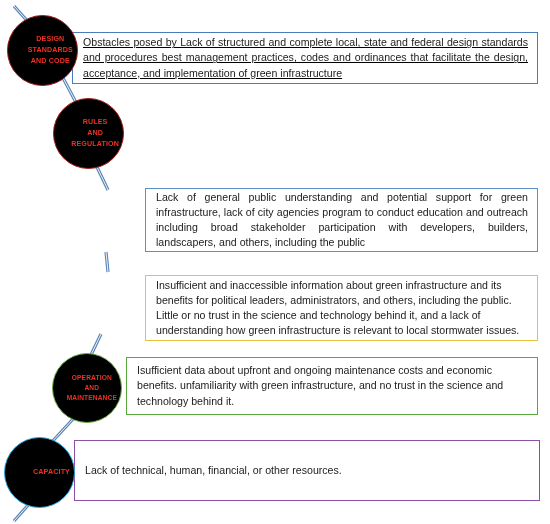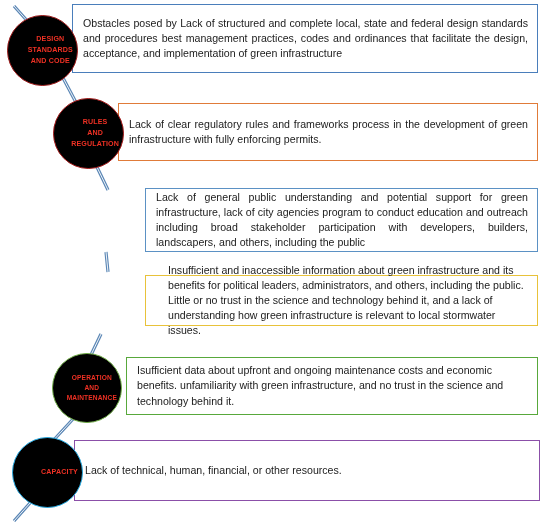--- a/index.html
+++ b/index.html
@@ -96,55 +96,52 @@
       <line x1="14" y1="6" x2="30" y2="24"></line>
       <line x1="62" y1="76" x2="80" y2="110"></line>
       <line x1="96" y1="165" x2="108" y2="190"></line>
       <line x1="106" y1="252" x2="108" y2="272"></line>
       <line x1="101" y1="334" x2="90" y2="357"></line>
       <line x1="74" y1="418" x2="50" y2="444"></line>
       <line x1="30" y1="503" x2="14" y2="521"></line>
     </g>
   </svg>
 
-  <div class="text-box" style="left:72px; top:4px; width:466px; height:69px; border-color:#4a7ebb;">
+  <div class="text-box" style="left:72px; top:32px; width:466px; height:52px; border-color:#4a7ebb;text-decoration:underline;">
     <div class="body">Obstacles posed by Lack of structured and complete local, state and federal design standards and procedures best management practices, codes and ordinances that facilitate the design, acceptance, and implementation of green infrastructure</div>
   </div>
   <div class="node-circle" style="left:7px; top:15px; width:71px; height:71px; border-color:#9e1b1b;">
     <div class="node-label">DESIGN
 STANDARDS
 AND CODE</div>
   </div>
 
-  <div class="text-box" style="left:118px; top:103px; width:420px; height:58px; border-color:#e07b39;">
-    <div class="body">Lack of clear regulatory rules and frameworks process in  the development of green infrastructure with fully enforcing permits.</div>
-  </div>
   <div class="node-circle" style="left:53px; top:98px; width:71px; height:71px; border-color:#a51c1c;">
     <div class="node-label">RULES
 AND
 REGULATION</div>
   </div>
 
   <div class="text-box" style="left:145px; top:188px; width:393px; height:64px; border-color:#5b91c4;">
     <div class="body">Lack of general public understanding and potential support for green infrastructure, lack of city agencies program to conduct education and outreach including broad stakeholder participation with developers, builders, landscapers, and others, including the public</div>
   </div>
 
-  <div class="text-box nojustify" style="left:145px; top:275px; width:393px; height:51px; border-color:#e8c23a;padding-left:12px;">
+  <div class="text-box nojustify" style="left:145px; top:275px; width:393px; height:66px; border-color:#e8c23a;">
     <div class="body">Insufficient and inaccessible information about green infrastructure and its benefits for political leaders, administrators, and others, including the public. Little or no trust in the science and technology behind it, and a lack of understanding how green infrastructure is relevant to local stormwater issues.</div>
   </div>
 
   <div class="text-box nojustify" style="left:126px; top:357px; width:412px; height:58px; border-color:#58a83b;">
     <div class="body">Isufficient data about upfront and ongoing maintenance costs and economic benefits. unfamiliarity with green infrastructure, and no trust in the science and technology behind it.</div>
   </div>
   <div class="node-circle wide" style="left:52px; top:353px; width:70px; height:70px; border-color:#70ad47;">
     <div class="node-label">OPERATION
 AND
 MAINTENANCE</div>
   </div>
 
   <div class="text-box nojustify" style="left:74px; top:440px; width:466px; height:61px; border-color:#8b4fa8;">
     <div class="body">Lack of technical, human, financial, or other resources.</div>
   </div>
-  <div class="node-circle" style="left:12px; top:437px; width:71px; height:71px; border-color:#29abe2;">
+  <div class="node-circle" style="left:4px; top:437px; width:71px; height:71px; border-color:#29abe2;">
     <div class="node-label">CAPACITY</div>
   </div>
 
 </div>
 
 </body></html>

